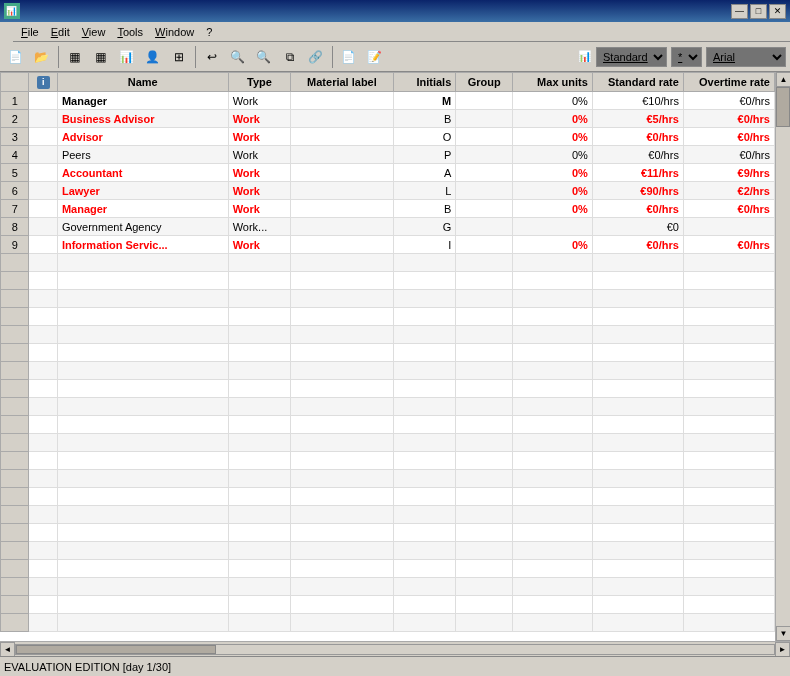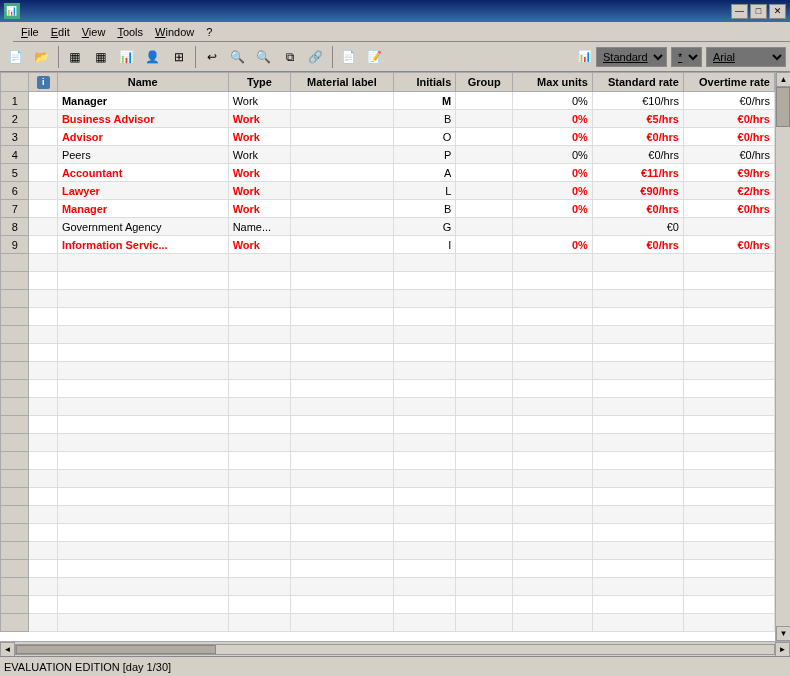--- a/index.html
+++ b/index.html
@@ -394,21 +394,21 @@
       <td class="col-initials text-center ">B</td>
       <td class="col-group"></td>
       <td class="col-maxunits text-right red">0%</td>
       <td class="col-stdrate text-right red">€0/hrs</td>
       <td class="col-overtime text-right red">€0/hrs</td>
     </tr>
               <tr>
       <td class="row-num col-rownum">8</td>
       <td class="col-info2"></td>
       <td class="col-name  ">Government Agency</td>
-      <td class="col-type ">Name...</td>
+      <td class="col-type ">Work...</td>
       <td class="col-material"></td>
       <td class="col-initials text-center ">G</td>
       <td class="col-group"></td>
       <td class="col-maxunits text-right "></td>
       <td class="col-stdrate text-right ">€0</td>
       <td class="col-overtime text-right "></td>
     </tr>
               <tr>
       <td class="row-num col-rownum">9</td>
       <td class="col-info2"></td>

